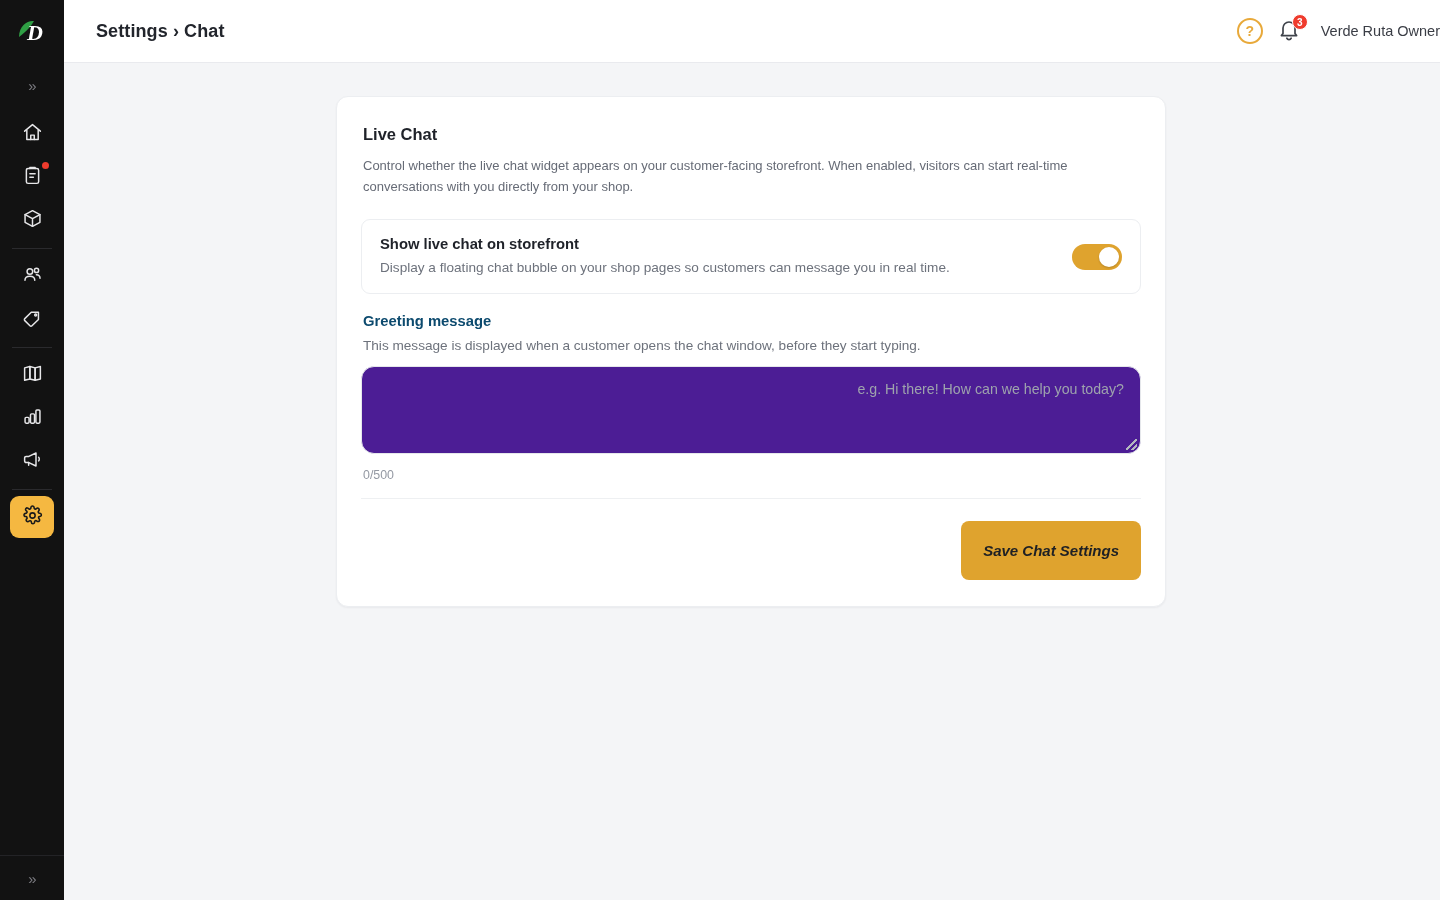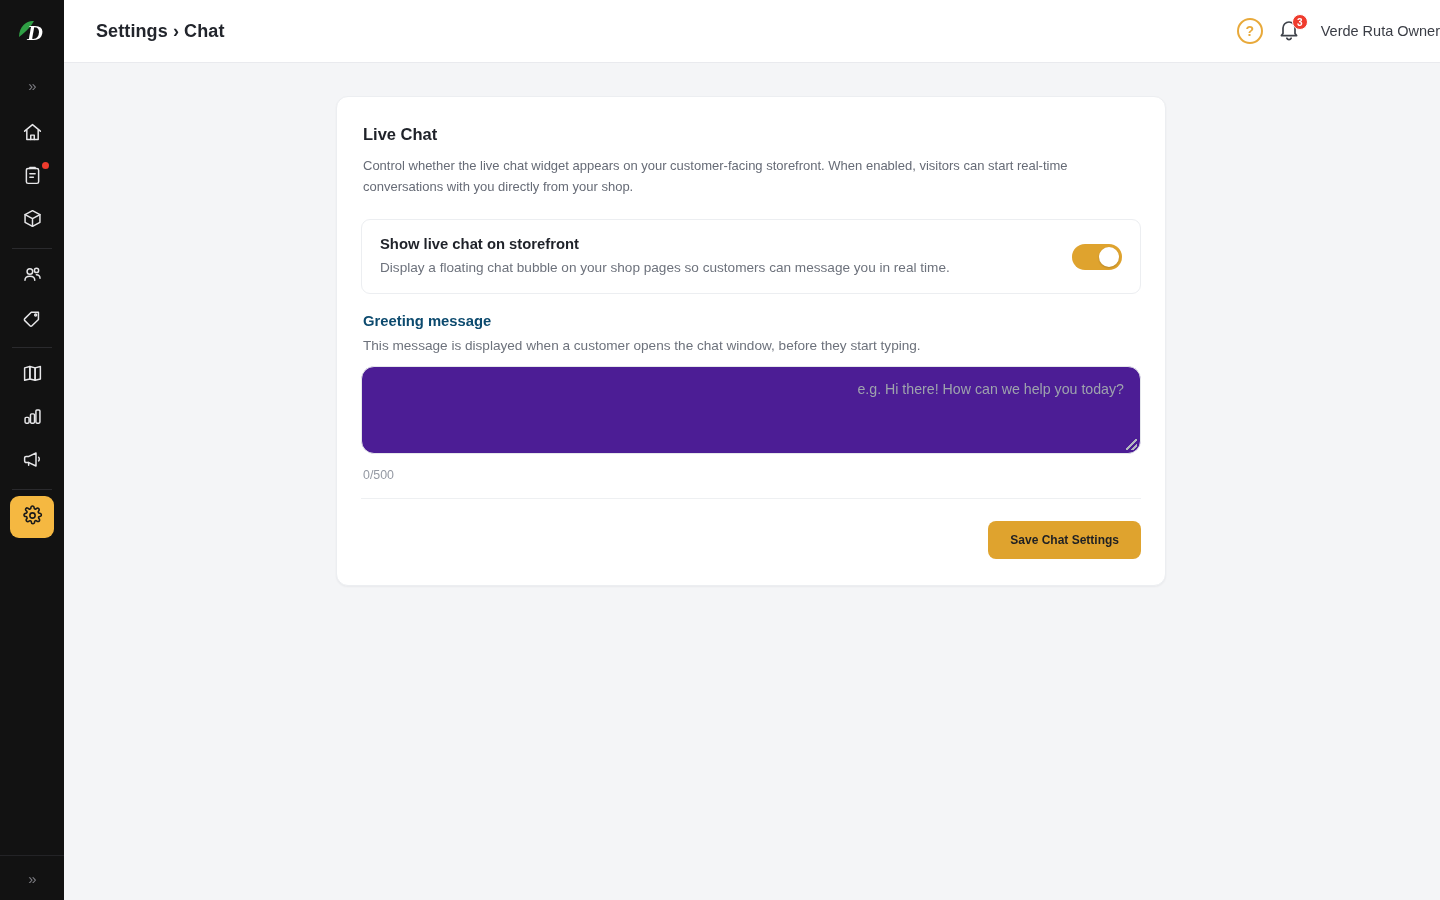--- a/index.html
+++ b/index.html
@@ -140,24 +140,25 @@
       linear-gradient(135deg, transparent 0 72%, #b3b7bf 72% 84%, transparent 84% 100%);
   }
   .counter { font-size: 12.4px; color: #9499a3; margin: 14px 0 0 2px; }
   .card-divider { height: 1px; background: #eef0f2; margin: 16px 0 0 0; }
 
   
   .actions { display: flex; justify-content: flex-end; padding-top: 22px; }
   .save-btn {
     background: #dfa32e; color: #1e2024;
     border: none; border-radius: 8px;
-    padding: 12px 22px;
-    font-size: 12px; font-weight: bold;
+    padding: 21px 22px;
+    font-size: 15px; font-weight: bold;
     font-family: "Liberation Sans", sans-serif;
     cursor: pointer;
+    font-style: italic;
   }
 </style>
 </head>
 <body>
 
 <div id="sidebar">
 
   <div class="brand">
     <div class="brand-glyph">
       <svg width="34" height="30" viewBox="0 0 34 30">

